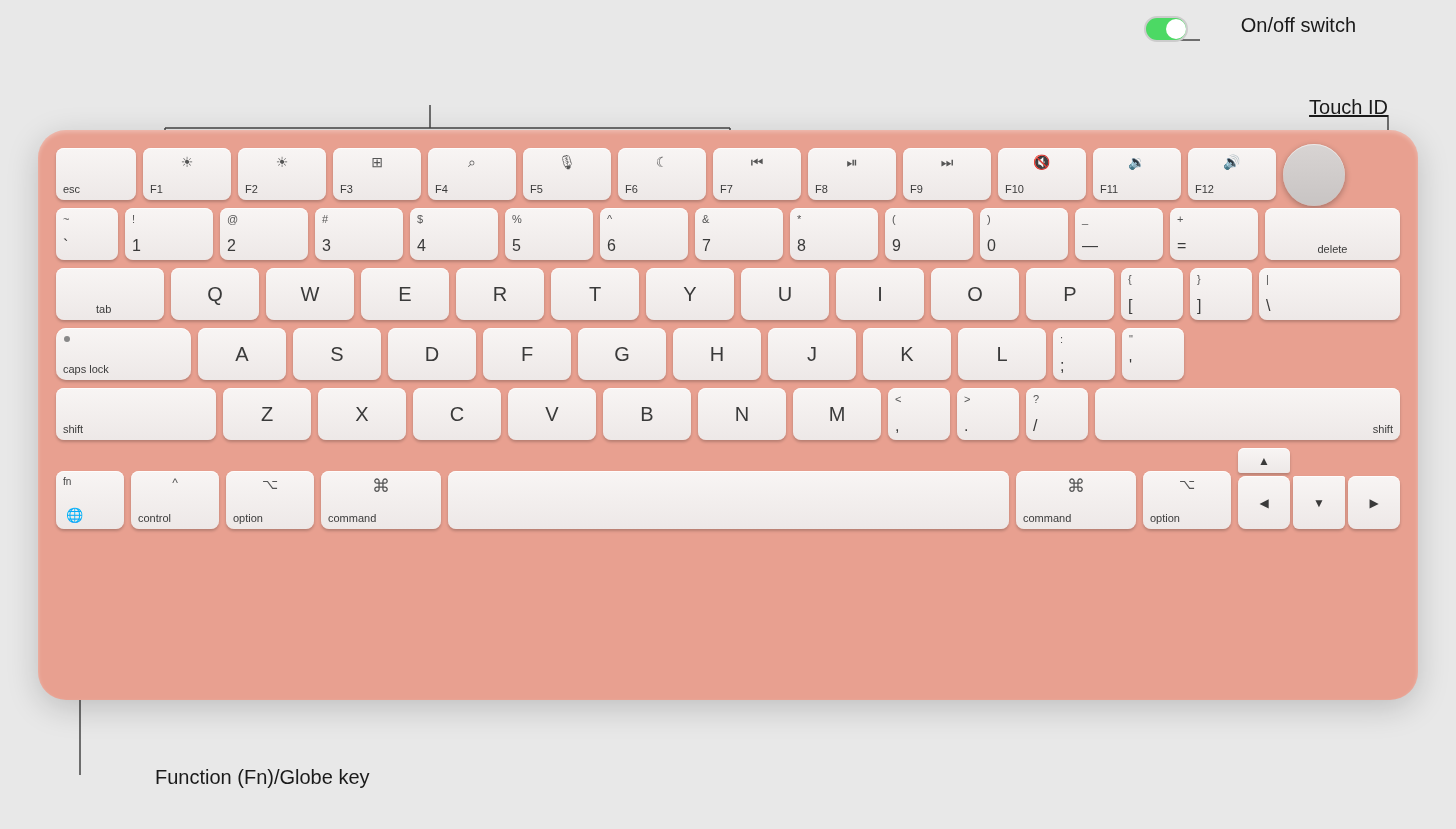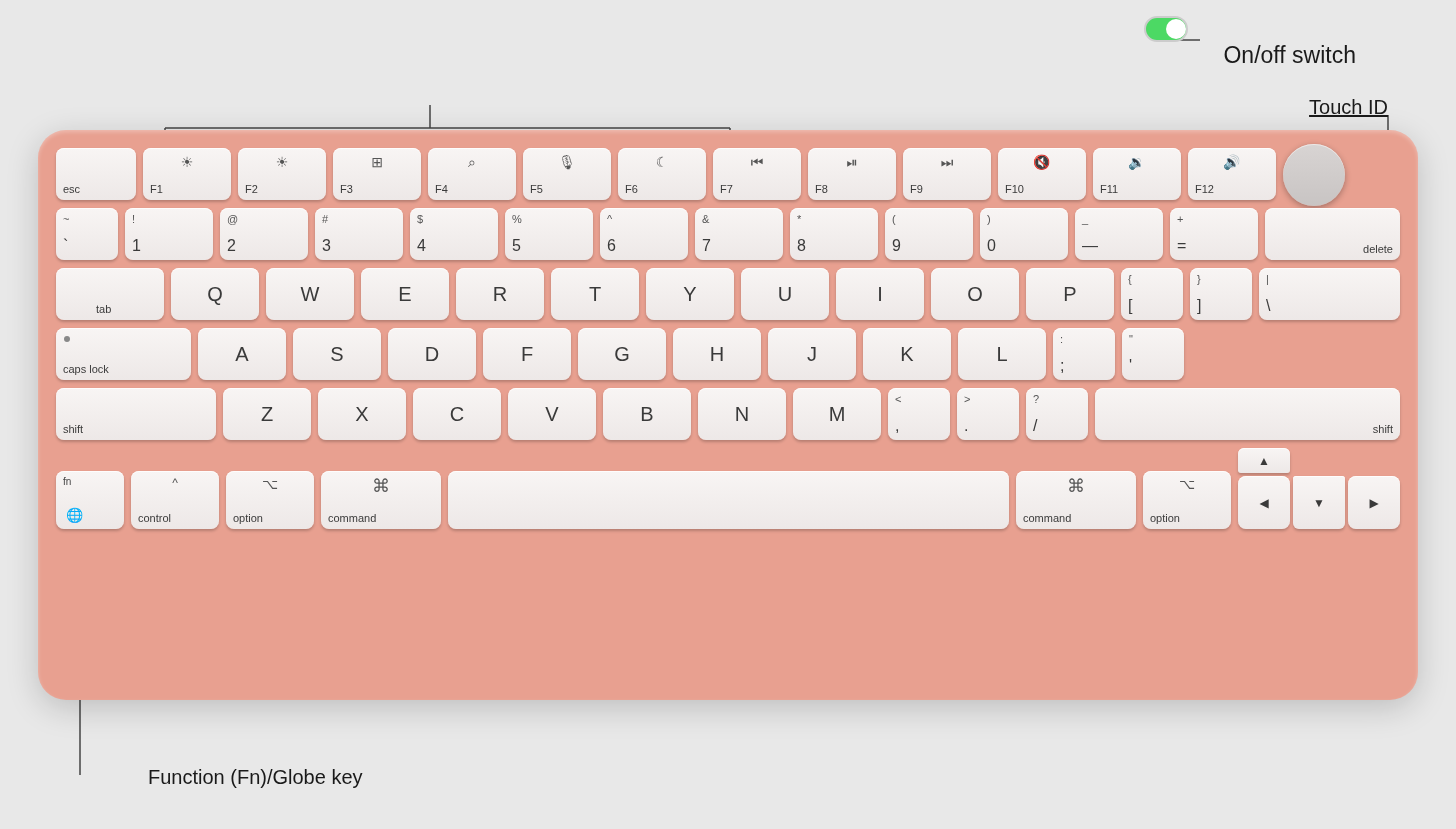--- a/index.html
+++ b/index.html
@@ -25,22 +25,21 @@
       font-size: 18px;
       color: #1a1a1a;
       font-weight: 400;
       white-space: nowrap;
     }
 
     
     .onoff-label {
       top: 14px;
       right: 100px;
-      font-size: 23px;
-      margin-top: 28px;
+      font-size: 20px;
     }
 
     .toggle-switch {
       position: absolute;
       top: 16px;
       right: 268px;
       width: 44px;
       height: 26px;
       border-radius: 13px;
       background: #4cd964;
@@ -68,21 +67,21 @@
     .touchid-label {
       top: 96px;
       right: 68px;
       font-size: 20px;
       text-decoration: underline;
     }
 
     
     .globe-label {
       bottom: 40px;
-      left: 148px;
+      left: 155px;
       font-size: 20px;
     }
 
     
     .keyboard {
       position: absolute;
       top: 130px;
       left: 38px;
       width: 1380px;
       height: 570px;
@@ -143,21 +142,21 @@
     .key-w62 { width: 62px; }
     .key-w80 { width: 80px; }
     .key-w88 { width: 88px; }
     .key-w108 { width: 108px; padding-left: 40px; }
     .key-w120 { width: 120px; }
     .key-w135 { width: 135px; }
     .key-w160 { width: 160px; }
     .key-flex { flex: 1; }
 
     
-    .key-delete { flex: 1; align-items: flex-end; justify-content: flex-end; }
+    .key-delete { flex: 1; align-items: center; justify-content: flex-end; }
     .key-return { flex: 1; align-items: flex-end; justify-content: flex-end; }
     .key-shift-r { flex: 1; align-items: flex-end; justify-content: flex-end; }
 
     
     .key-touchid {
       width: 62px;
       height: 62px;
       border-radius: 50%;
       background: linear-gradient(180deg, #d8d4d3 0%, #c8c4c3 100%);
       display: flex;
@@ -431,21 +430,21 @@
         <span class="top-char">}</span>
         <span class="main-label">]</span>
       </div>
       <div class="key key-flex key-num">
         <span class="top-char">|</span>
         <span class="main-label">\</span>
       </div>
     </div>
 
     <div class="key-row">
-      <div class="key key-w135" style="position:relative;">
+      <div class="key key-w135" style="position:relative;border-radius:10px;">
         <div class="caps-dot"></div>
         <span class="main-label">caps lock</span>
       </div>
       <div class="key key-w88 key-letter">
           <span class="main-label">A</span>
         </div>
       <div class="key key-w88 key-letter">
           <span class="main-label">S</span>
         </div>
       <div class="key key-w88 key-letter">

